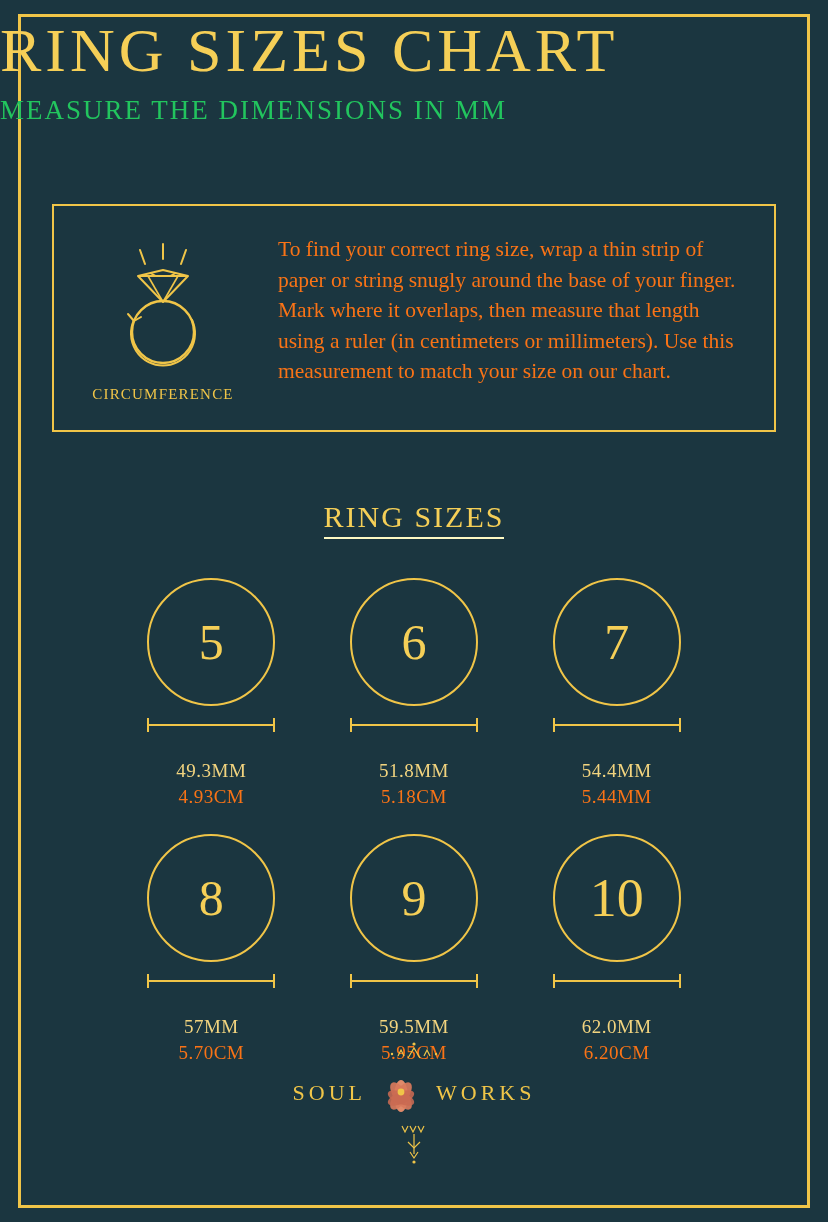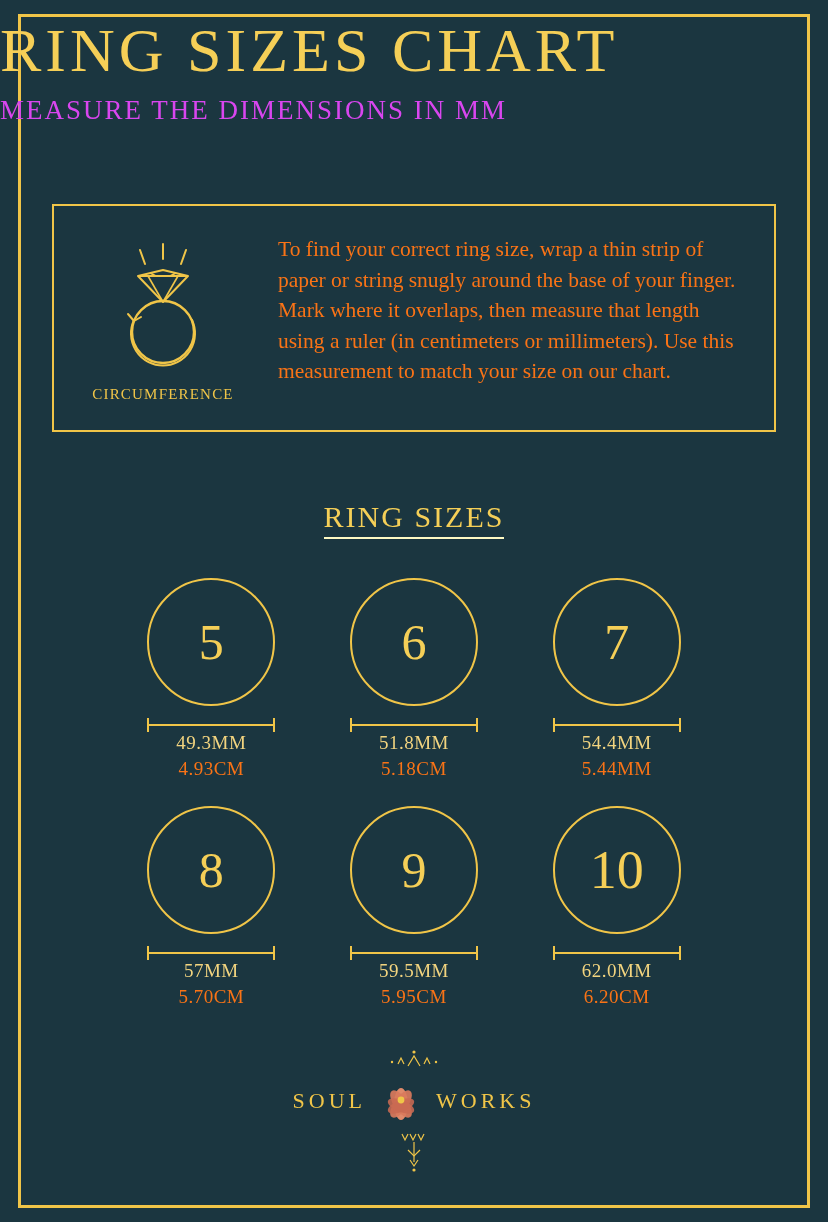--- a/index.html
+++ b/index.html
@@ -45,21 +45,21 @@
     letter-spacing: 4px;
     color: #f5cf57;
     line-height: 1.05;
     font-weight: 400;
     text-transform: uppercase;
   }
   .subtitle {
     margin-top: 12px;
     font-size: 27px;
     letter-spacing: 2px;
-    color: #d946ef;
+    color: #22c55e;
     text-transform: uppercase;
   }
 
   
   .instruction-box {
     position: absolute;
     left: 52px;
     right: 52px;
     top: 204px;
     height: 228px;
@@ -160,38 +160,38 @@
   .measure-bar .cap {
     position: absolute;
     top: 0;
     width: 2px;
     height: 14px;
     background: #f0c548;
   }
   .measure-bar .cap.left { left: 0; }
   .measure-bar .cap.right { right: 0; }
   .size-mm {
-    margin-top: 0;
+    margin-top: 28px;
     font-size: 19px;
     letter-spacing: 0.5px;
     color: #f2d47f;
   }
   .size-cm {
     margin-top: 4px;
     font-size: 19px;
     letter-spacing: 0.5px;
     color: #f97316;
   }
 
   
   .logo-block {
     position: absolute;
     left: 50%;
     transform: translateX(-50%);
-    bottom: 44px;
+    bottom: 52px;
     width: 250px;
     text-align: center;
   }
   .logo-row {
     display: flex;
     align-items: center;
     justify-content: center;
     gap: 4px;
   }
   .logo-word {

